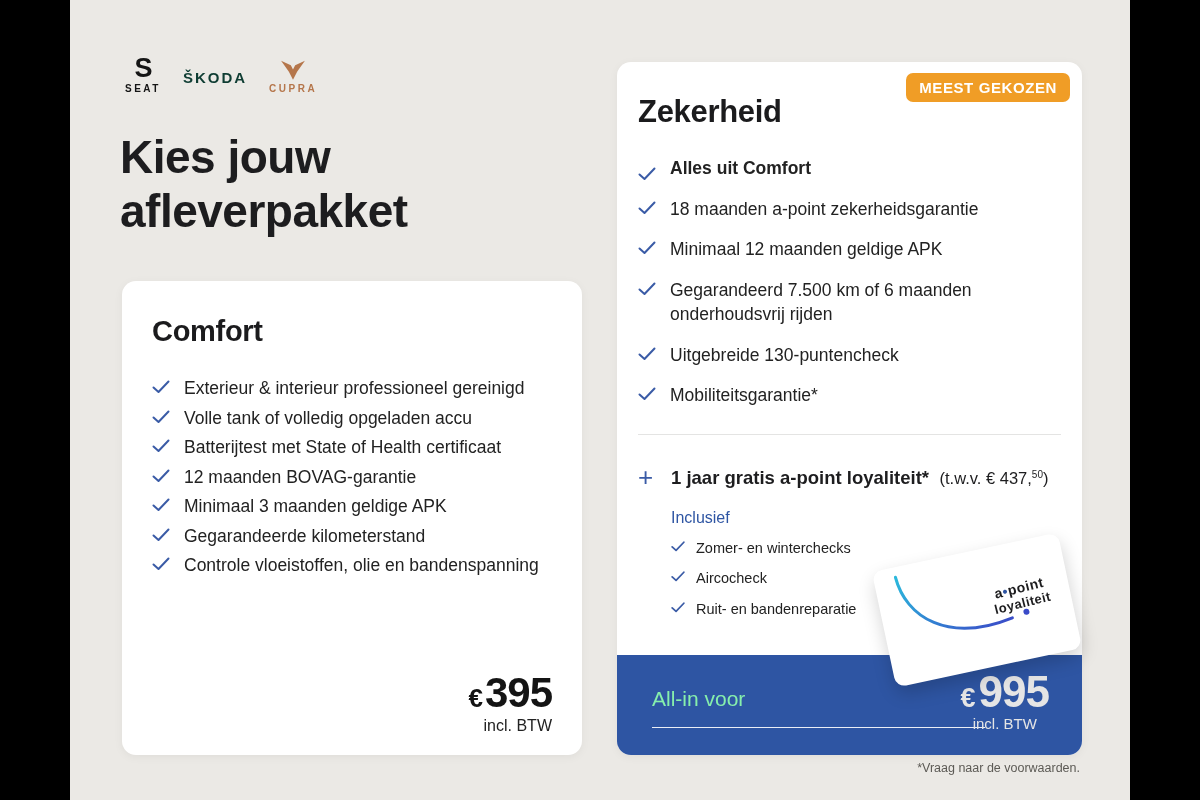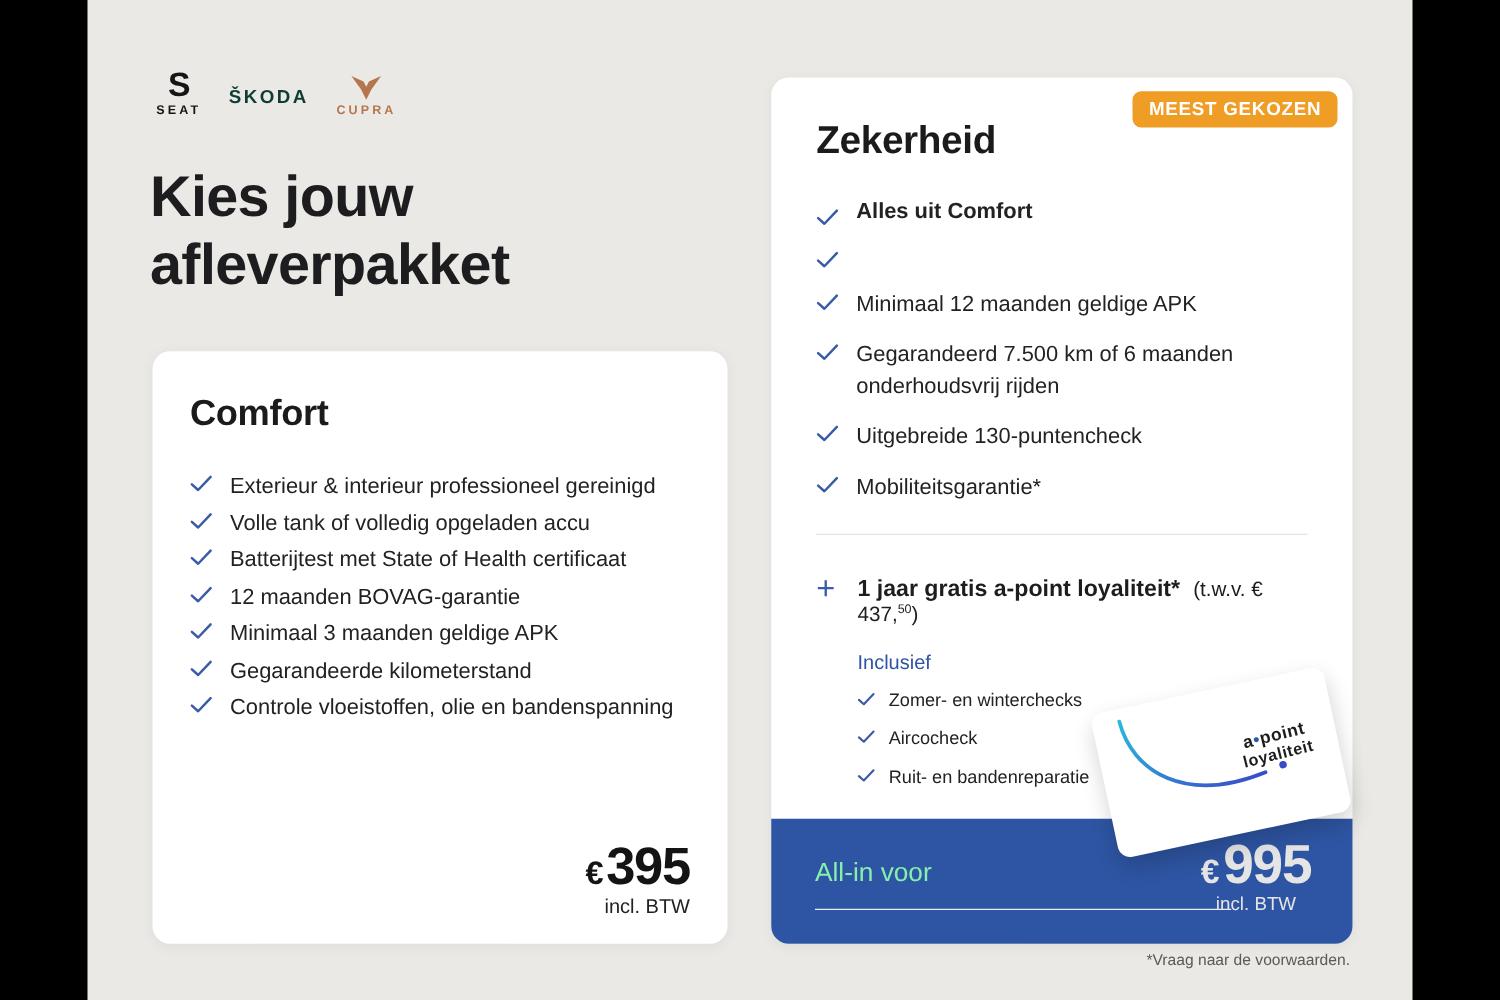--- a/index.html
+++ b/index.html
@@ -15,21 +15,21 @@
   .skoda-word { font-size:15px; font-weight:700; letter-spacing:2px; color:#0F3D33; margin-bottom:8px; }
   .cupra-word { font-size:10px; font-weight:700; letter-spacing:2.5px; color:#B5764B; margin-top:2px; }
 
   .page-title { position:absolute; left:50px; top:130px; font-size:46px; font-weight:600; color:#1d1d1f; line-height:1.18; letter-spacing:-0.5px; }
 
   .footnote { position:absolute; top:761px; right:50px; font-size:12.5px; color:#5c5a55; }
 
   
   .card { position:absolute; background:#fff; border-radius:14px; box-shadow:0 2px 10px rgba(0,0,0,0.05); }
   .card-comfort { left:52px; top:281px; width:460px; height:474px; padding:32px 30px; }
-  .card-zekerheid { left:547px; top:62px; width:465px; height:693px; padding:28px 36px; }
+  .card-zekerheid { left:547px; top:62px; width:465px; height:693px; padding:28px 21px; }
 
   .card-title { font-size:29px; font-weight:700; color:#1b1b1d; letter-spacing:-0.3px; }
   .card-comfort .card-title { margin-top:2px; }
   .card-zekerheid .card-title { font-size:31px; margin-top:4px; }
 
   .check-list { list-style:none; margin-top:28px; display:flex; flex-direction:column; gap:5px; }
   .check-item { display:flex; gap:14px; font-size:17.5px; color:#222; line-height:1.4; }
   .check-item .ck { flex:0 0 18px; margin-top:4px; }
   .check-item.bold { font-weight:700;align-items:flex-end; }
 
@@ -160,20 +160,21 @@
         <li class="check-item bold">
           <svg class="ck" width="18" height="14" viewBox="0 0 18 14">
               <polyline points="1.5,7.5 6.5,12 16.5,1.5" fill="none" stroke="#3A5BA6" stroke-width="2" stroke-linecap="round" stroke-linejoin="round"></polyline>
             </svg>
           <span>Alles uit Comfort</span>
         </li>
         <li class="check-item">
           <svg class="ck" width="18" height="14" viewBox="0 0 18 14">
               <polyline points="1.5,7.5 6.5,12 16.5,1.5" fill="none" stroke="#3A5BA6" stroke-width="2" stroke-linecap="round" stroke-linejoin="round"></polyline>
             </svg>
+          <span>18 maanden a-point zekerheidsgarantie</span>
         </li>
         <li class="check-item">
           <svg class="ck" width="18" height="14" viewBox="0 0 18 14">
               <polyline points="1.5,7.5 6.5,12 16.5,1.5" fill="none" stroke="#3A5BA6" stroke-width="2" stroke-linecap="round" stroke-linejoin="round"></polyline>
             </svg>
           <span>Minimaal 12 maanden geldige APK</span>
         </li>
         <li class="check-item" style="max-width:390px;">
           <svg class="ck" width="18" height="14" viewBox="0 0 18 14">
               <polyline points="1.5,7.5 6.5,12 16.5,1.5" fill="none" stroke="#3A5BA6" stroke-width="2" stroke-linecap="round" stroke-linejoin="round"></polyline>

